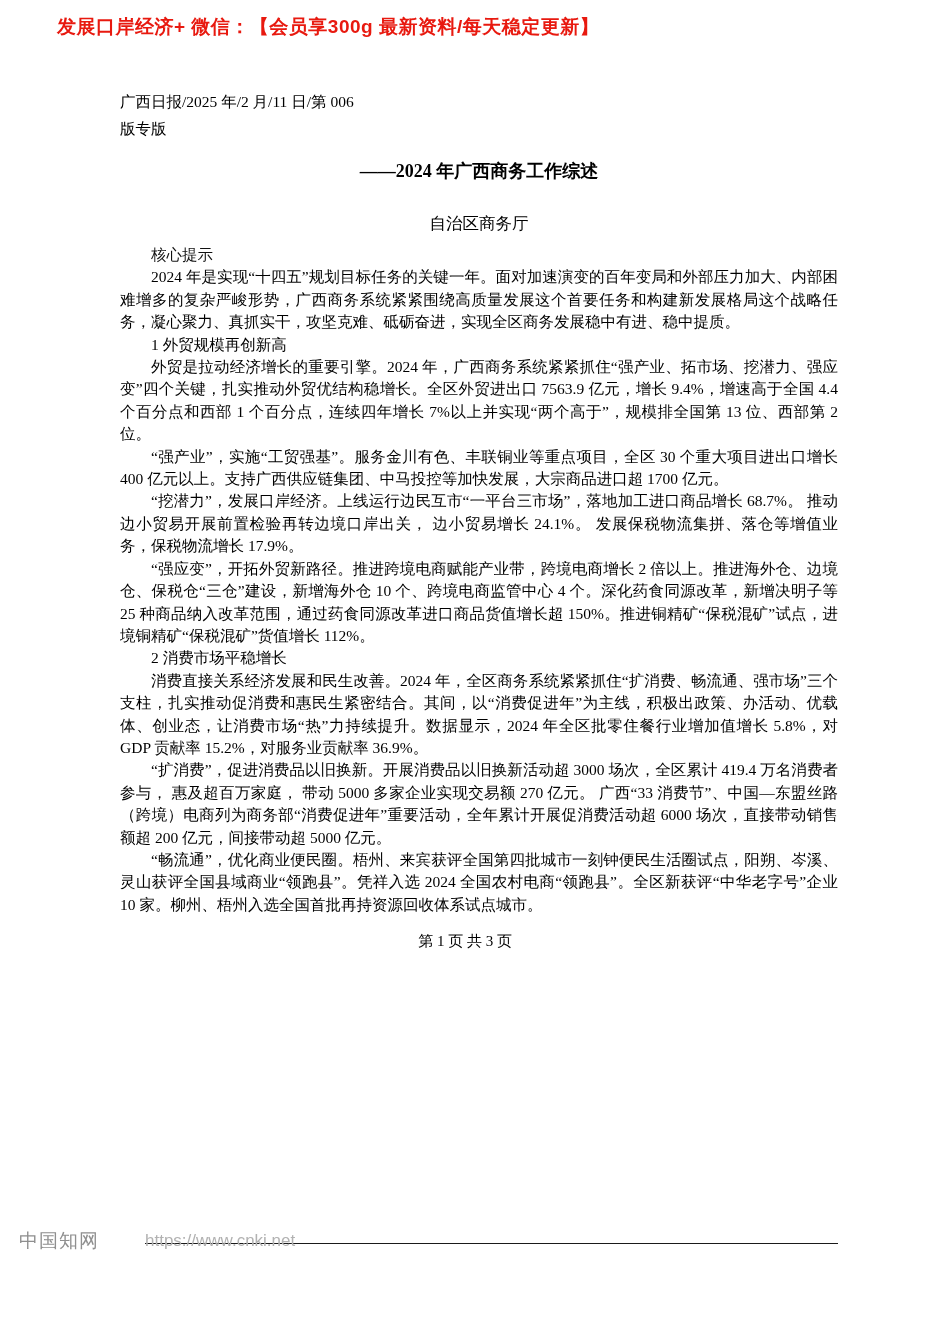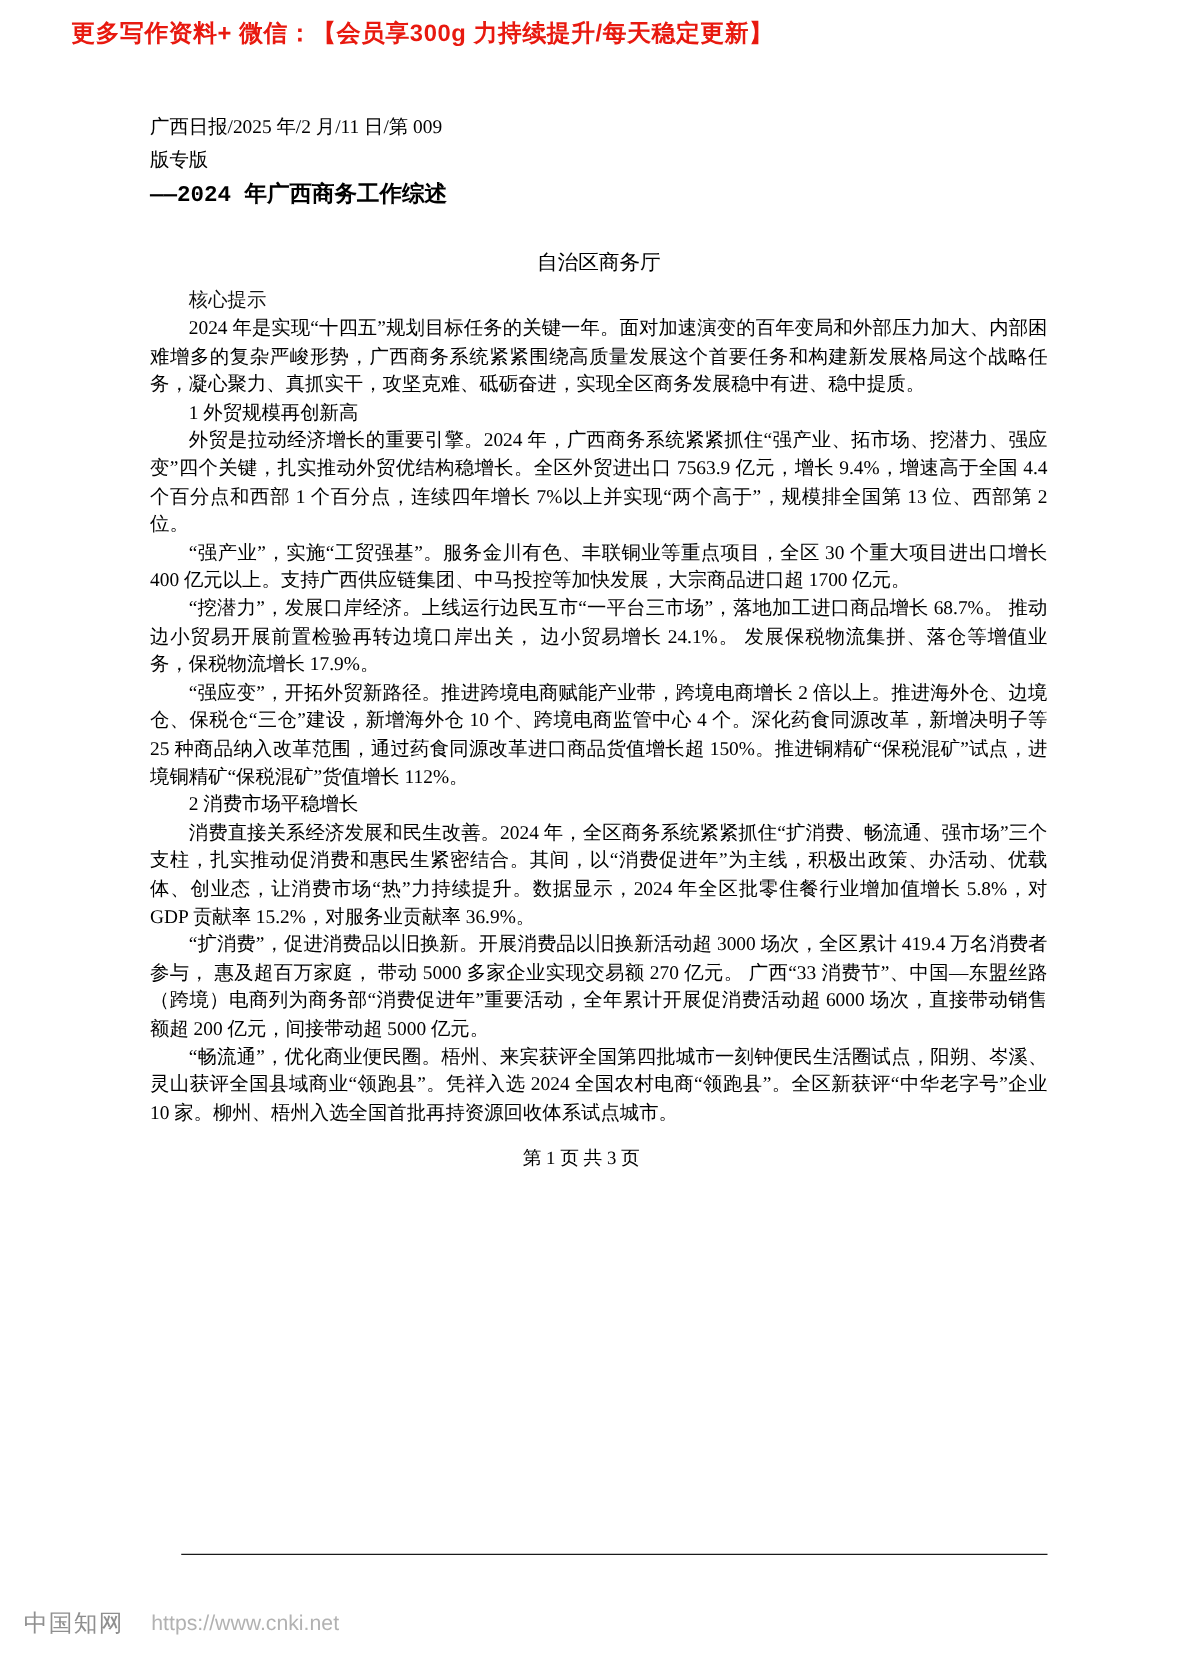--- a/index.html
+++ b/index.html
@@ -17,22 +17,22 @@
     position:absolute;top:88px;left:120px;width:718px;
   }
   .source{
     font-size:15.5px;line-height:27px;color:#000;
   }
   .title{
     text-align:center;font-size:23px;font-weight:700;color:#000;
     margin-top:14px;line-height:30px;letter-spacing:1px;
   }
   .subtitle{
-    text-align:left;font-size:18px;font-weight:700;color:#000;
-    margin-top:3px;line-height:24px;font-family:Liberation Mono, monospace;
+    text-align:center;font-size:18px;font-weight:700;color:#000;
+    margin-top:17px;line-height:24px;
   }
   .author{
     text-align:center;font-size:16.5px;color:#000;
     margin-top:30px;line-height:22px;
   }
   .body-text{margin-top:9px;}
   .para{
     font-size:15.5px;line-height:22.4px;color:#000;
     text-align:justify;text-indent:2em;margin:0;
   }
@@ -43,34 +43,35 @@
   }
   .page-footer{
     text-align:center;font-size:15px;margin-top:14px;padding-right:28px;
     line-height:22px;color:#000;
   }
   .bottom-rule{
     position:absolute;top:1243px;left:145px;width:693px;height:0;
     border-top:1.5px solid #1a1a1a;
   }
   .watermark{
-    position:absolute;top:1286px;left:19px;display:flex;align-items:center;
+    position:absolute;top:1228px;left:19px;display:flex;align-items:center;
     font-family:"Liberation Sans", sans-serif;
+    gap:24px;
   }
   .wm-brand{font-size:19px;color:#8f8f8f;letter-spacing:1px;}
   .wm-url{font-size:17px;color:#b2b2b2;margin-left:22px;}
 </style>
 </head>
 <body>
 
-<div class="banner">更多写作资料+ 微信：【会员享300g 力持续提升/每天稳定更新】</div>
+<div class="banner">发展口岸经济+ 微信：【会员享300g 最新资料/每天稳定更新】</div>
 
 <div class="page">
   <div class="source">
-    <div>广西日报/2025 年/2 月/11 日/第 009</div>
+    <div>广西日报/2025 年/2 月/11 日/第 006</div>
     <div>版专版</div>
   </div>
 
   <div class="subtitle">——2024 年广西商务工作综述</div>
   <div class="author">自治区商务厅</div>
 
   <div class="body-text">
     <p class="core-tip">核心提示</p>
     <p class="para">2024 年是实现“十四五”规划目标任务的关键一年。面对加速演变的百年变局和外部压力加大、内部困难增多的复杂严峻形势，广西商务系统紧紧围绕高质量发展这个首要任务和构建新发展格局这个战略任务，凝心聚力、真抓实干，攻坚克难、砥砺奋进，实现全区商务发展稳中有进、稳中提质。</p>
     <p class="para heading">1 外贸规模再创新高</p>

